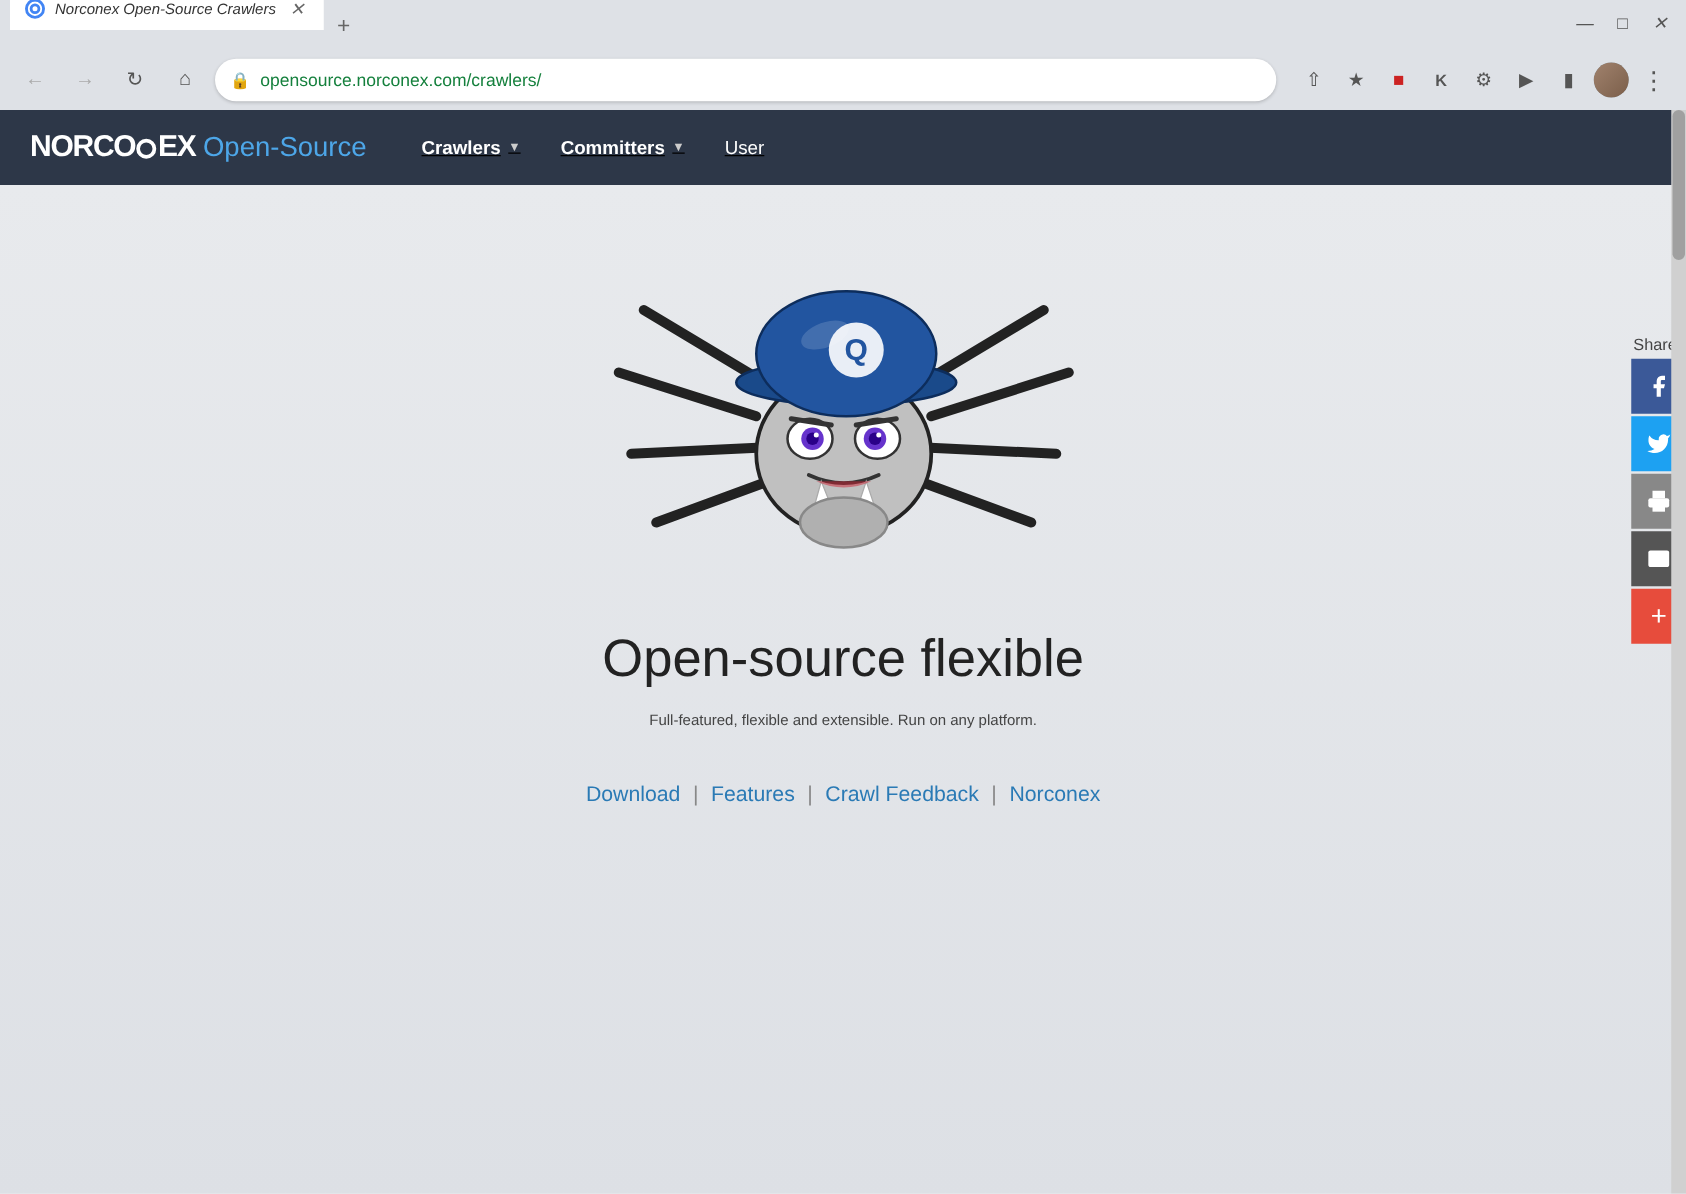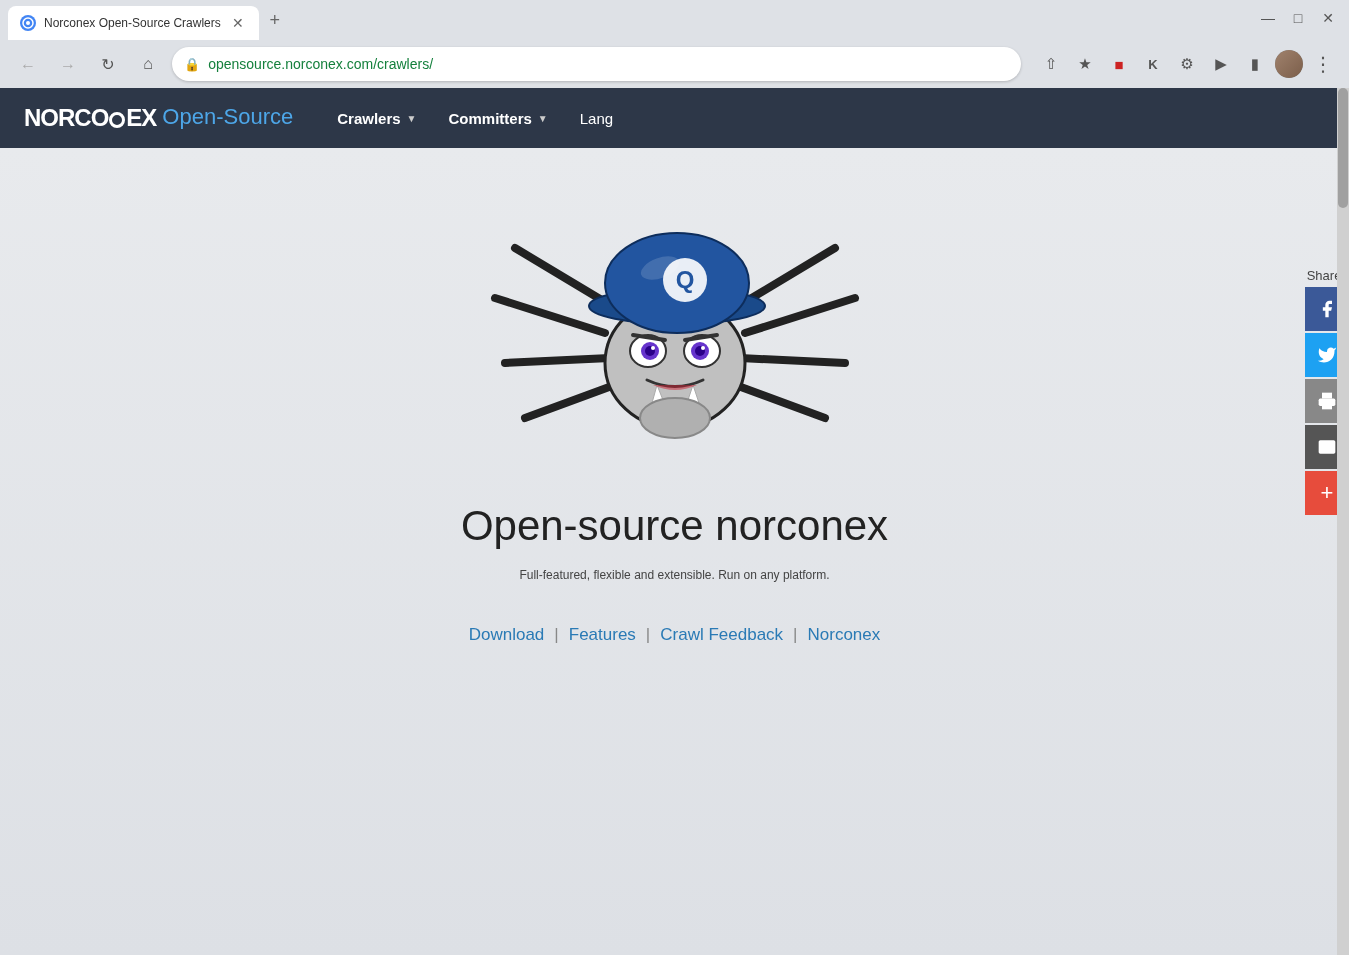--- a/index.html
+++ b/index.html
@@ -1,20 +1,20 @@
 <!DOCTYPE html>
 <html><head>
   <meta charset="utf-8">
   <style>
     * { margin: 0; padding: 0; box-sizing: border-box; }
     body { font-family: 'Segoe UI', Arial, sans-serif; background: #f0f0f0; width: 1349px; height: 955px; overflow: hidden; position: relative; }
 
     
     .browser-frame { background: #dee1e6; width: 100%; height: 100%; display: flex; flex-direction: column; }
-    .title-bar { background: #dee1e6; height: 40px; display: flex; align-items: flex-end; padding: 0 8px; gap: 2px; }
+    .title-bar { background: #dee1e6; height: 40px; display: flex; align-items: flex-end; padding: 16px 8px; gap: 2px; font-style: italic; }
     .tab { background: #fff; border-radius: 8px 8px 0 0; height: 34px; display: flex; align-items: center; padding: 0 12px; gap: 8px; min-width: 200px; font-size: 13px; color: #333; }
     .tab-favicon { width: 16px; height: 16px; background: #4285f4; border-radius: 50%; display: flex; align-items: center; justify-content: center; color: white; font-size: 10px; font-weight: bold; }
     .tab-title { flex: 1; white-space: nowrap; overflow: hidden; text-overflow: ellipsis; font-size: 12px; }
     .tab-close { width: 18px; height: 18px; display: flex; align-items: center; justify-content: center; border-radius: 50%; cursor: pointer; font-size: 14px; color: #666; }
     .new-tab-btn { width: 28px; height: 28px; display: flex; align-items: center; justify-content: center; border-radius: 50%; cursor: pointer; font-size: 18px; color: #666; align-self: center; }
     .window-controls { margin-left: auto; display: flex; gap: 4px; align-self: center; padding-bottom: 4px; }
     .win-btn { width: 26px; height: 26px; display: flex; align-items: center; justify-content: center; border-radius: 50%; cursor: pointer; font-size: 14px; color: #555; }
 
     
     .address-bar-row { background: #dee1e6; height: 48px; display: flex; align-items: center; padding: 0 12px; gap: 8px; }
@@ -29,24 +29,24 @@
     .avatar-img { width: 100%; height: 100%; background: linear-gradient(135deg, #a0826d, #7b5e4a); border-radius: 50%; }
     .shield-icon-red { color: #cc2222; }
 
     
     .page-content { flex: 1; background: #e8eaed; display: flex; overflow: hidden; position: relative; }
     .scrollbar { position: absolute; right: 0; top: 0; bottom: 0; width: 12px; background: #d0d0d0; }
     .scrollbar-thumb { position: absolute; top: 0; left: 1px; right: 1px; height: 120px; background: #a0a0a0; border-radius: 6px; }
 
     
     .site-nav { background: #2d3748; width: 100%; height: 60px; display: flex; align-items: center; padding: 0 24px; gap: 0; }
-    .brand { display: flex; align-items: flex-start; margin-right: 20px; }
+    .brand { display: flex; align-items: center; margin-right: 20px; }
     .brand-norconex { font-size: 24px; font-weight: 900; color: #fff; letter-spacing: -1px; font-family: Arial Black, Arial, sans-serif; }
     .brand-opensource { font-size: 22px; font-weight: 300; color: #4da6e8; margin-left: 6px; }
-    .nav-items { display: flex; gap: 0; margin-left: 8px; }
+    .nav-items { display: flex; gap: 0; margin-left: 8px; text-decoration: underline; }
     .nav-item { color: #fff; font-size: 15px; font-weight: 600; padding: 0 16px; height: 60px; display: flex; align-items: center; gap: 6px; cursor: pointer; text-decoration: none; }
     .nav-item .caret { font-size: 10px; color: #ccc; }
     .nav-item.light { font-weight: 400; }
 
     
     .hero { flex: 1; display: flex; flex-direction: column; align-items: center; background: linear-gradient(180deg, #e8eaed 0%, #dde0e5 100%); padding: 40px 20px; position: relative; }
 
     
     .spider-container { margin-bottom: 30px; }
     .spider-svg { width: 380px; height: 280px; }
@@ -131,21 +131,21 @@
         <div class="nav-items">
           <div class="nav-item">
             <span>Crawlers</span>
             <span class="caret">▼</span>
           </div>
           <div class="nav-item">
             <span>Committers</span>
             <span class="caret">▼</span>
           </div>
           <div class="nav-item light">
-            <span>Lang</span>
+            <span>User</span>
           </div>
         </div>
       </div>
 
       <div class="hero">
 
         <div class="spider-container">
           <svg class="spider-svg" viewBox="0 0 380 280" xmlns="http://www.w3.org/2000/svg">
 
             <line x1="130" y1="120" x2="30" y2="60" stroke="#222" stroke-width="8" stroke-linecap="round"></line>
@@ -186,21 +186,21 @@
 
             <polygon points="172,197 167,215 178,212" fill="white" stroke="#aaa" stroke-width="1"></polygon>
             <polygon points="208,197 203,212 214,215" fill="white" stroke="#aaa" stroke-width="1"></polygon>
 
             <path d="M 168 197 Q 190 207 212 197" stroke="none" fill="#cc2233" opacity="0.5"></path>
 
             <ellipse cx="190" cy="230" rx="35" ry="20" fill="#b0b0b0" stroke="#888" stroke-width="2"></ellipse>
           </svg>
         </div>
 
-        <h1 class="hero-title">Open-source norconex</h1>
+        <h1 class="hero-title">Open-source flexible</h1>
 
         <div class="hero-subtitle">
           <div>Full-featured, flexible and extensible. Run on any platform.</div>
         </div>
 
         <div class="hero-links">
           <a class="hero-link" href="#">Download</a>
           <span class="hero-separator">|</span>
           <a class="hero-link" href="#">Features</a>
           <span class="hero-separator">|</span>

